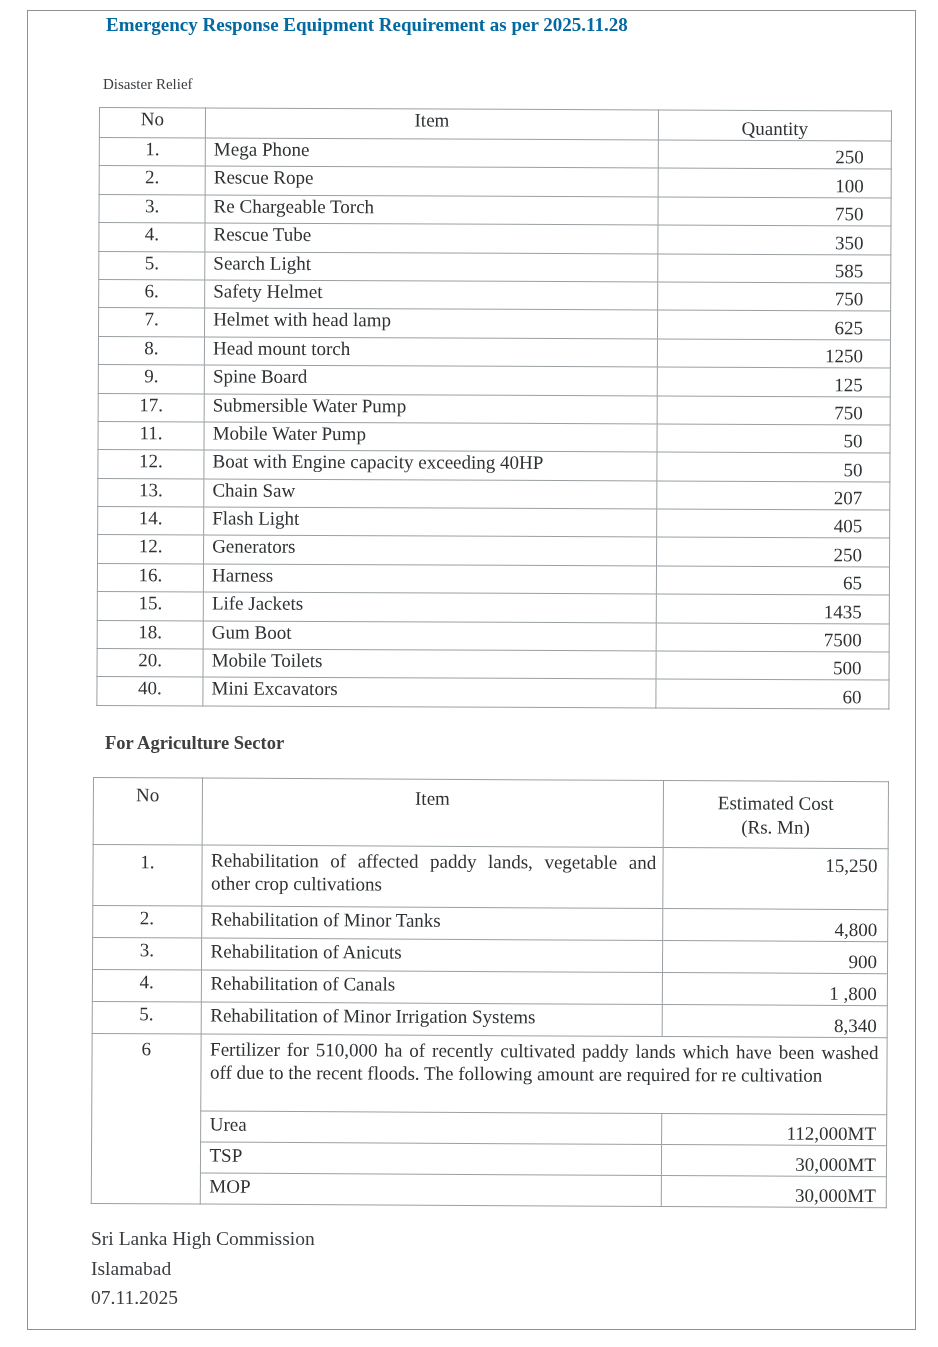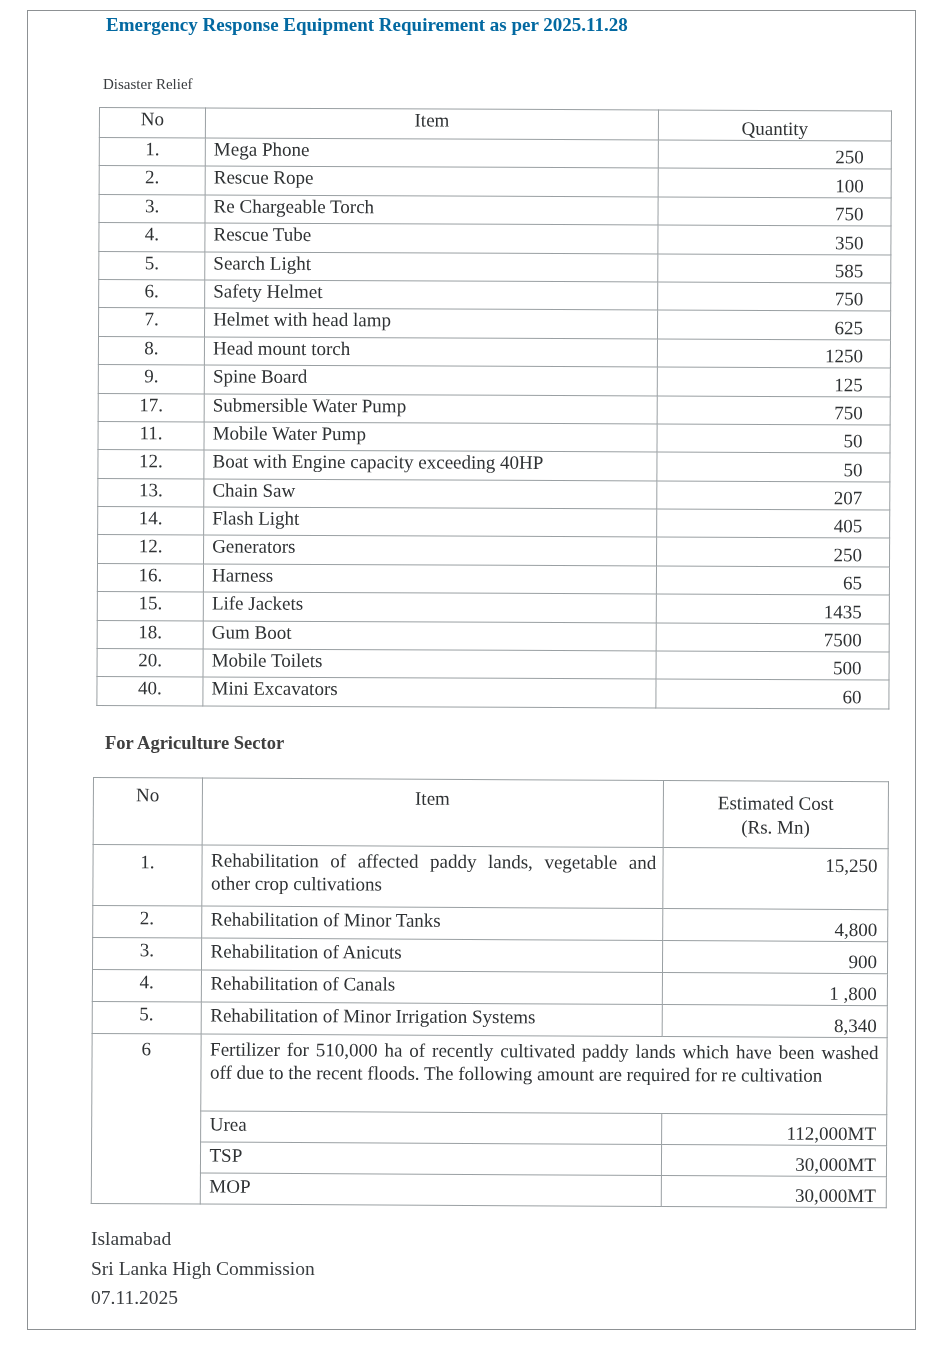--- a/index.html
+++ b/index.html
@@ -298,16 +298,16 @@
         <td class="c-cost">30,000MT</td>
       </tr>
       <tr class="sub">
         <td class="c-item">MOP</td>
         <td class="c-cost">30,000MT</td>
       </tr>
     </tbody>
 </table>
 
 <div class="footer">
+  <div>Sri Lanka High Commission</div>
   <div>Islamabad</div>
-  <div>Sri Lanka High Commission</div>
   <div>07.11.2025</div>
 </div>
 
 </body></html>

